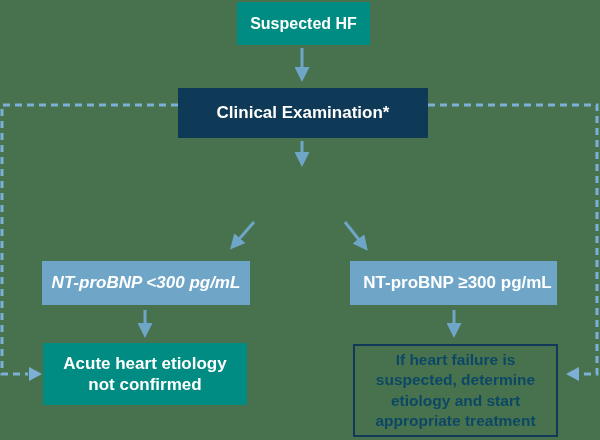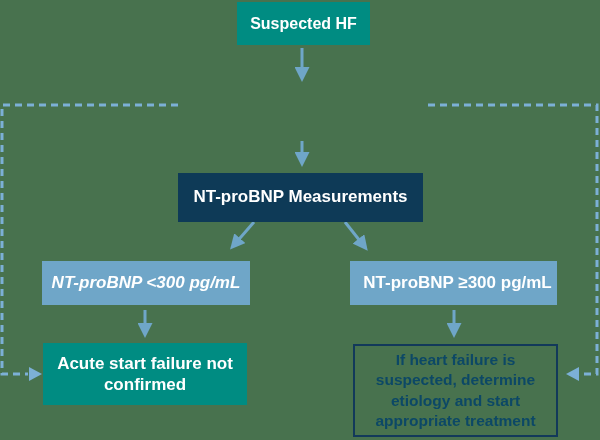--- a/index.html
+++ b/index.html
@@ -83,24 +83,24 @@
 
     <polyline points="178,105 2,105 2,374 28,374" fill="none" style="stroke: var(--dashed);" stroke-width="3" stroke-dasharray="7 5"></polyline>
     <path d="M42,374 L29,367 L29,381 Z" style="fill: var(--dashed);"></path>
 
     <polyline points="428,105 597,105 597,374 579,374" fill="none" style="stroke: var(--dashed);" stroke-width="3" stroke-dasharray="7 5"></polyline>
     <path d="M566,374 L579,367 L579,381 Z" style="fill: var(--dashed);"></path>
   </svg>
 
   <div class="node teal-box" id="node-suspected">Suspected HF</div>
 
+  <div class="node navy-box" id="node-clinical">Clinical Examination*</div>
 
-  <div class="node navy-box" id="node-measurements">NT-proBNP Measurements</div>
 
   <div class="node blue-box" id="node-left-branch">NT-proBNP &lt;300 pg/mL</div>
 
   <div class="node blue-box" id="node-right-branch">NT-proBNP ≥300 pg/mL</div>
 
-  <div class="node teal-box" id="node-left-outcome">Acute start failure not confirmed</div>
+  <div class="node teal-box" id="node-left-outcome">Acute heart etiology not confirmed</div>
 
   <div class="node outline-box" id="node-right-outcome">If heart failure is suspected, determine etiology and start appropriate treatment</div>
 
 </div>
 
 </body></html>

